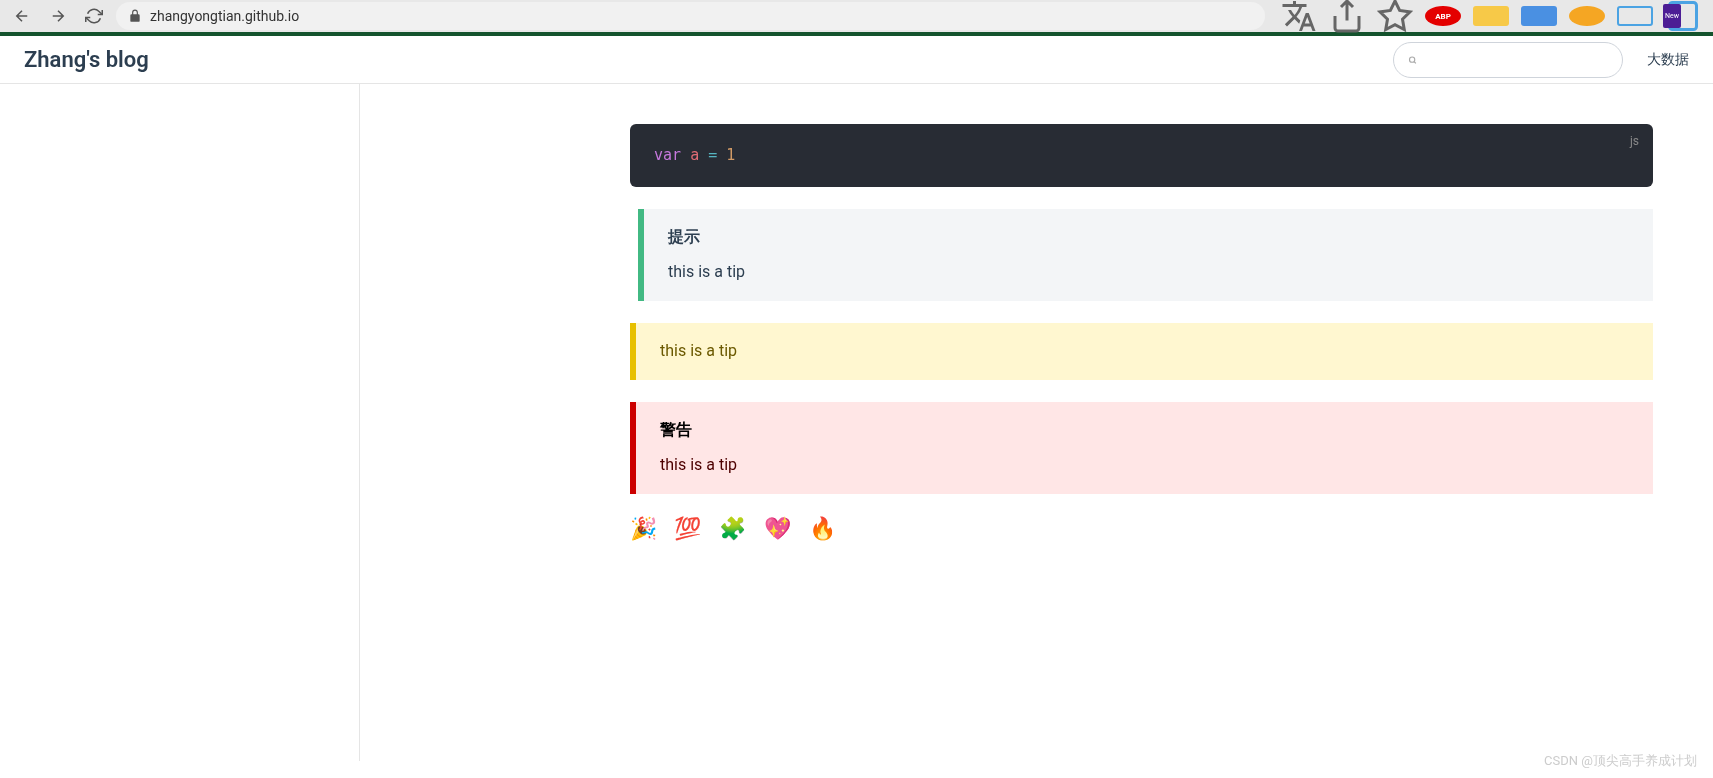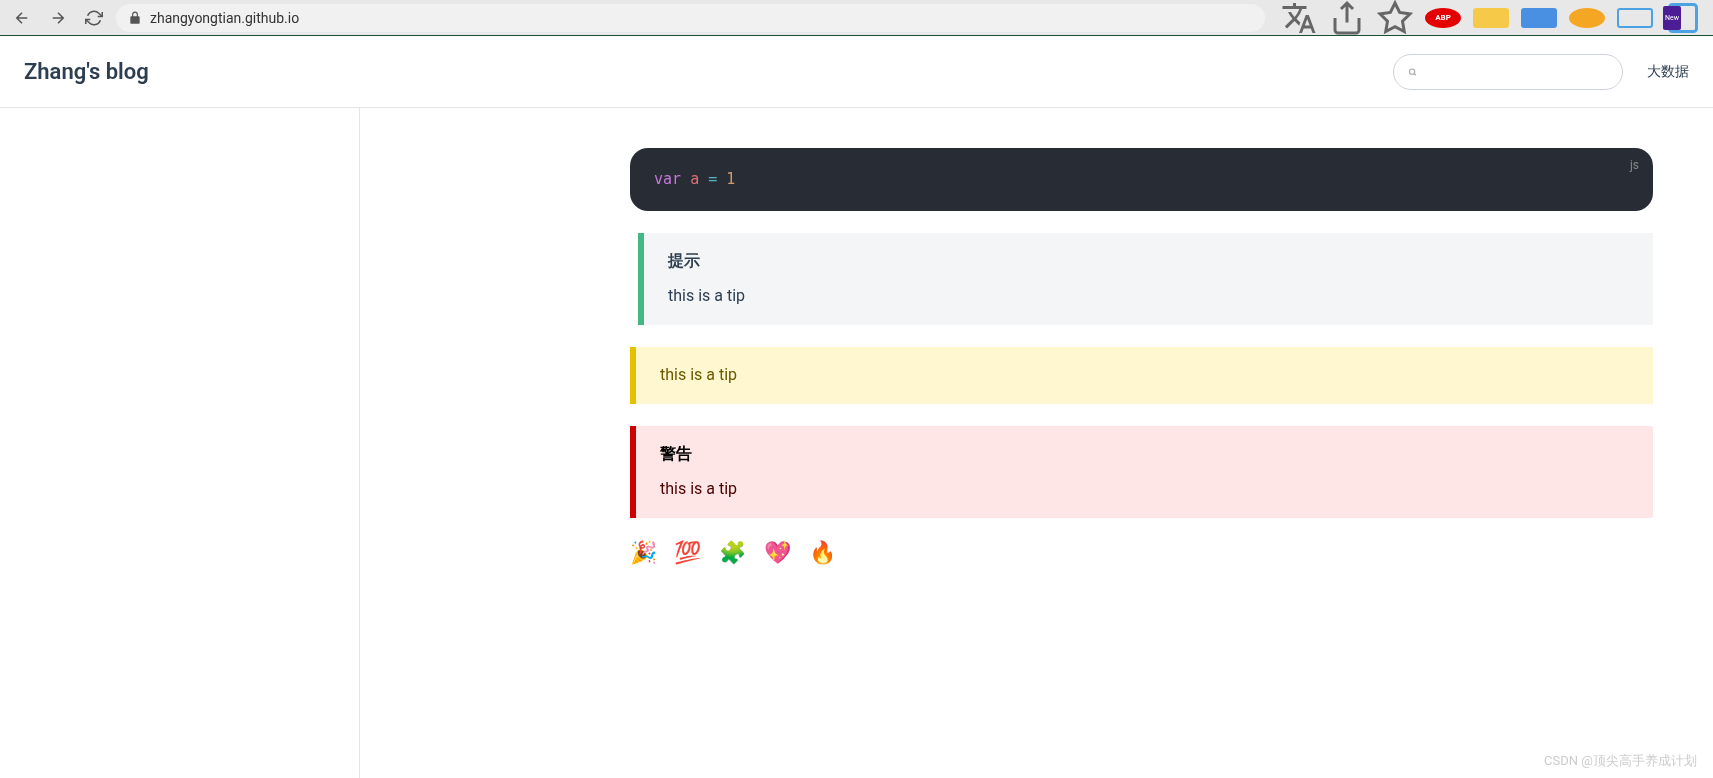--- a/index.html
+++ b/index.html
@@ -4,21 +4,21 @@
   <style>
     * { margin: 0; padding: 0; box-sizing: border-box; }
     body { font-family: -apple-system, BlinkMacSystemFont, "Segoe UI", Roboto, sans-serif; background: #fff; }
 
     
     .browser-bar {
       display: flex;
       align-items: center;
       height: 36px;
       background: #e8e8e8;
-      border-bottom: 1px solid #14532d;
+      border-bottom: 4px solid #14532d;
       padding: 0 8px;
       gap: 8px;
     }
     .nav-btn {
       width: 28px; height: 28px;
       display: flex; align-items: center; justify-content: center;
       color: #555; cursor: pointer;
       border-radius: 4px;
     }
     .nav-btn svg { width: 18px; height: 18px; }
@@ -37,21 +37,21 @@
     }
     .lock-icon { width: 14px; height: 14px; color: #555; }
     .ext-icons { display: flex; gap: 12px; align-items: center; padding-right: 4px; }
     .ext-icon { width: 36px; height: 20px; display: flex; align-items: center; justify-content: center; }
 
     
     .page-header {
       display: flex;
       align-items: center;
       justify-content: space-between;
-      height: 72px;
+      height: 48px;
       border-bottom: 1px solid #e5e5e5;
       padding: 0 24px;
     }
     .blog-title {
       font-size: 22px;
       font-weight: 600;
       color: #2c3e50;
     }
     .header-right {
       display: flex;
@@ -78,21 +78,21 @@
     .content {
       flex: 1;
       padding: 40px 60px 40px 270px;
       overflow-y: auto;
       position: relative;
     }
 
     
     .code-block {
       background: #282c34;
-      border-radius: 18px;
+      border-radius: 6px;
       padding: 20px 24px;
       position: relative;
       margin-bottom: 22px;
     }
     .code-lang {
       position: absolute;
       top: 10px; right: 14px;
       color: #888;
       font-size: 12px;
     }

